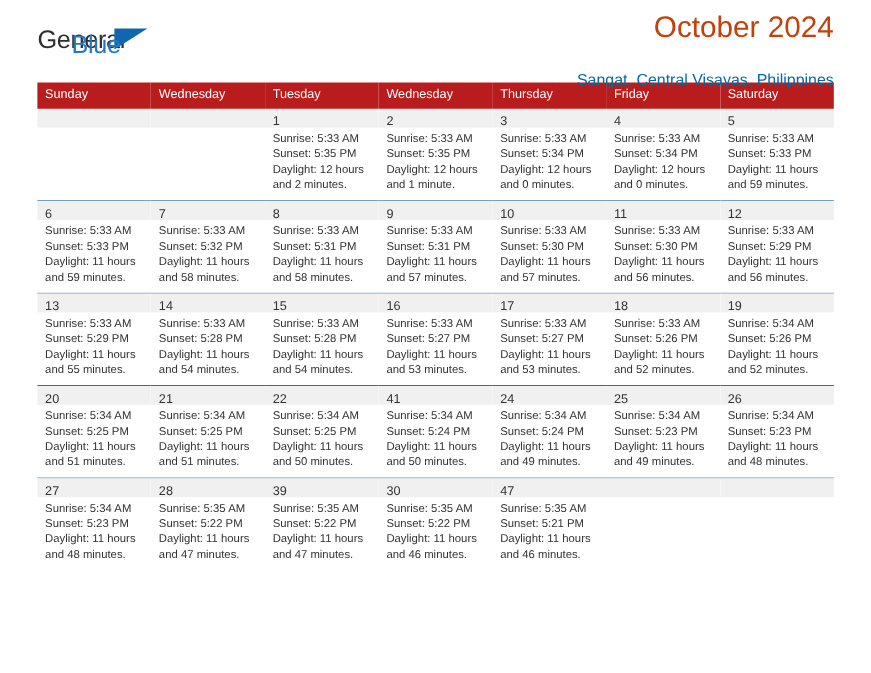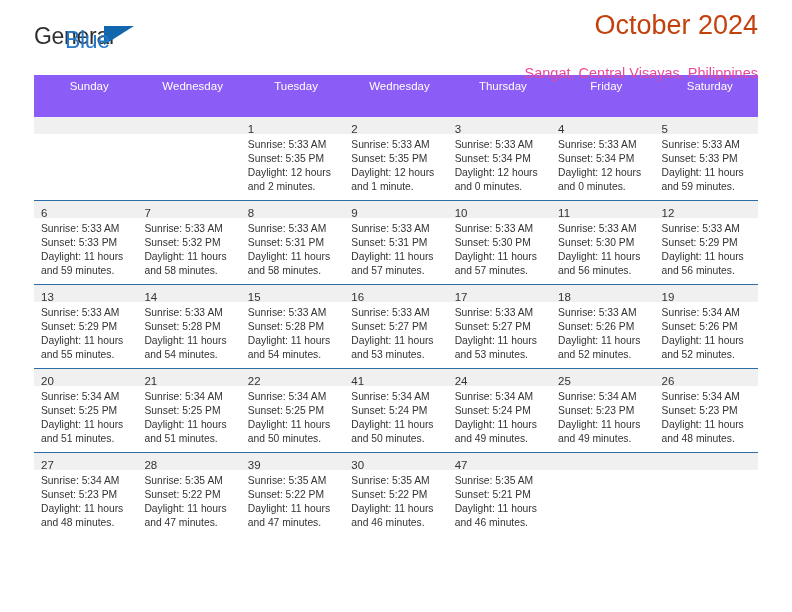--- a/index.html
+++ b/index.html
@@ -74,41 +74,41 @@
   .title-main {
     font-size: 27px;
     color: #c2410c;
     line-height: 1.15;
     font-weight: normal;
     margin: 0;
     white-space: nowrap;
   }
   .title-sub {
     font-size: 14.5px;
-    color: #ec4899;
+    color: #0369a1;
     margin: 24px 0 0 0;
     line-height: 1.15;
     font-weight: normal;
     white-space: nowrap;
   }
 
   
   .calendar {
     width: 724px;
     border-collapse: collapse;
     table-layout: fixed;
   }
 
   .dow-row th {
-    background: #8b5cf6;
+    background: #b91c1c;
     color: #ffffff;
     font-size: 11.5px;
     font-weight: normal;
-    text-align: center;
-    padding: 5px 0 24px 7px;
+    text-align: left;
+    padding: 5px 0 6px 7px;
     height: 12px;
     line-height: 1.1;
   }
 
   .week-row td {
     vertical-align: top;
     padding: 0;
     border-top: 1.6px solid #2e6da4;
     height: 83px;
   }

